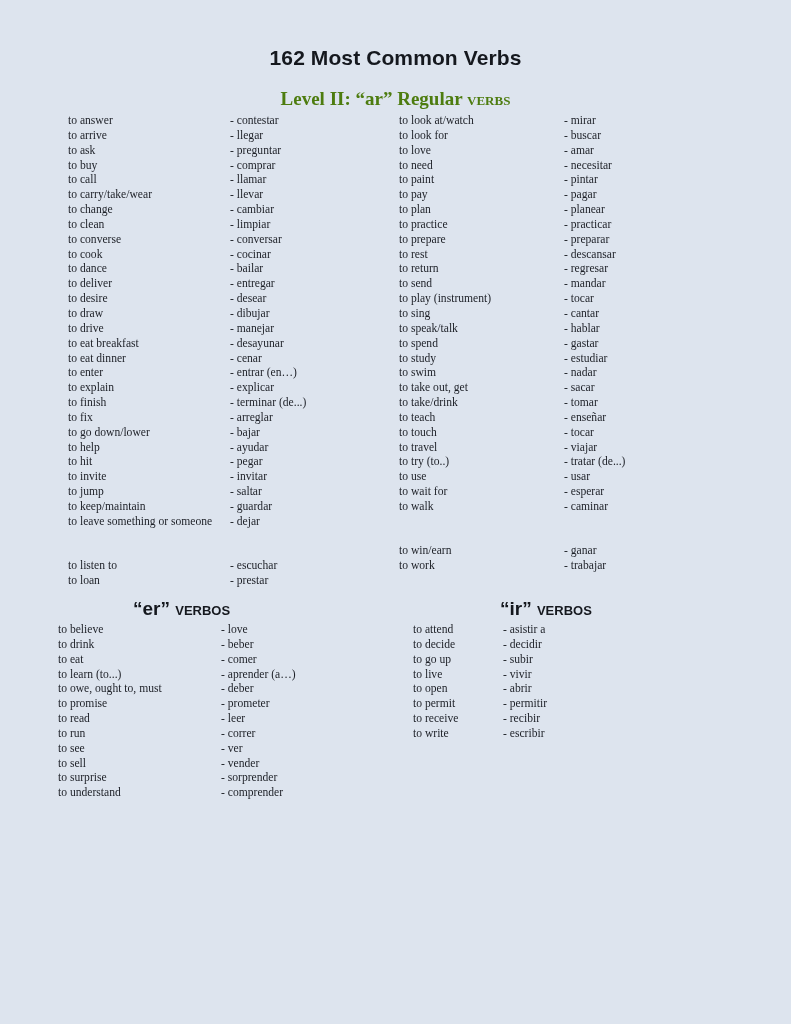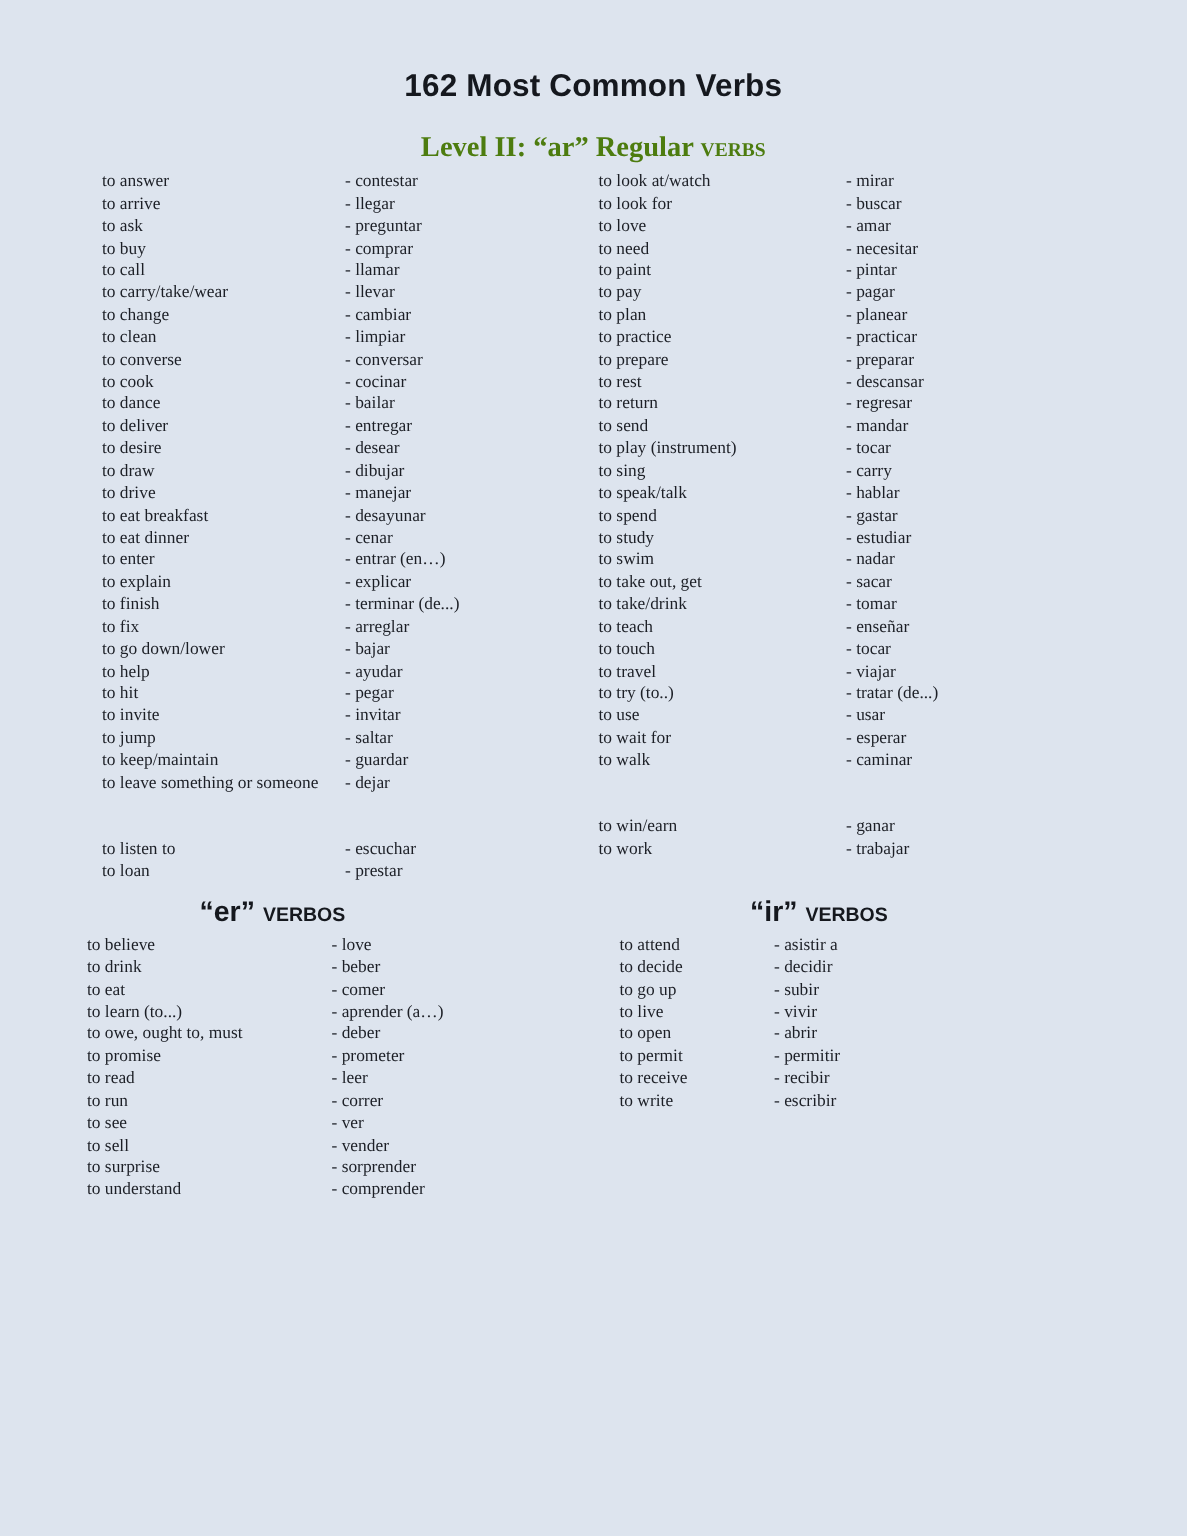--- a/index.html
+++ b/index.html
@@ -91,21 +91,21 @@
   #ar-left   .es { left: 162px; }
   #ar-right  { top: 114px; left: 399px; width: 330px; }
   #ar-right  .es { left: 165px; }
 
   
   #er-block  { top: 623px; left: 58px; width: 320px; }
   #er-block  .es { left: 163px; }
 
   
   #ir-block  { top: 623px; left: 413px; width: 320px; }
-  #ir-block  .es { left: 103px; text-align: center; }
+  #ir-block  .es { left: 90px; text-align: center; }
 </style>
 </head>
 <body>
 
 <div class="page">
 
   <div class="doc-title">162 Most Common Verbs</div>
 
   <div class="level-title">
     <span>Level II: “ar” Regular </span><span class="sc">VERBS</span>
@@ -283,21 +283,21 @@
       <div class="row">
         <span class="en">to send</span>
         <span class="es">- mandar</span>
       </div>
       <div class="row">
         <span class="en">to play (instrument)</span>
         <span class="es">- tocar</span>
       </div>
       <div class="row">
         <span class="en">to sing</span>
-        <span class="es">- carry</span>
+        <span class="es">- cantar</span>
       </div>
       <div class="row">
         <span class="en">to speak/talk</span>
         <span class="es">- hablar</span>
       </div>
       <div class="row">
         <span class="en">to spend</span>
         <span class="es">- gastar</span>
       </div>
       <div class="row">

